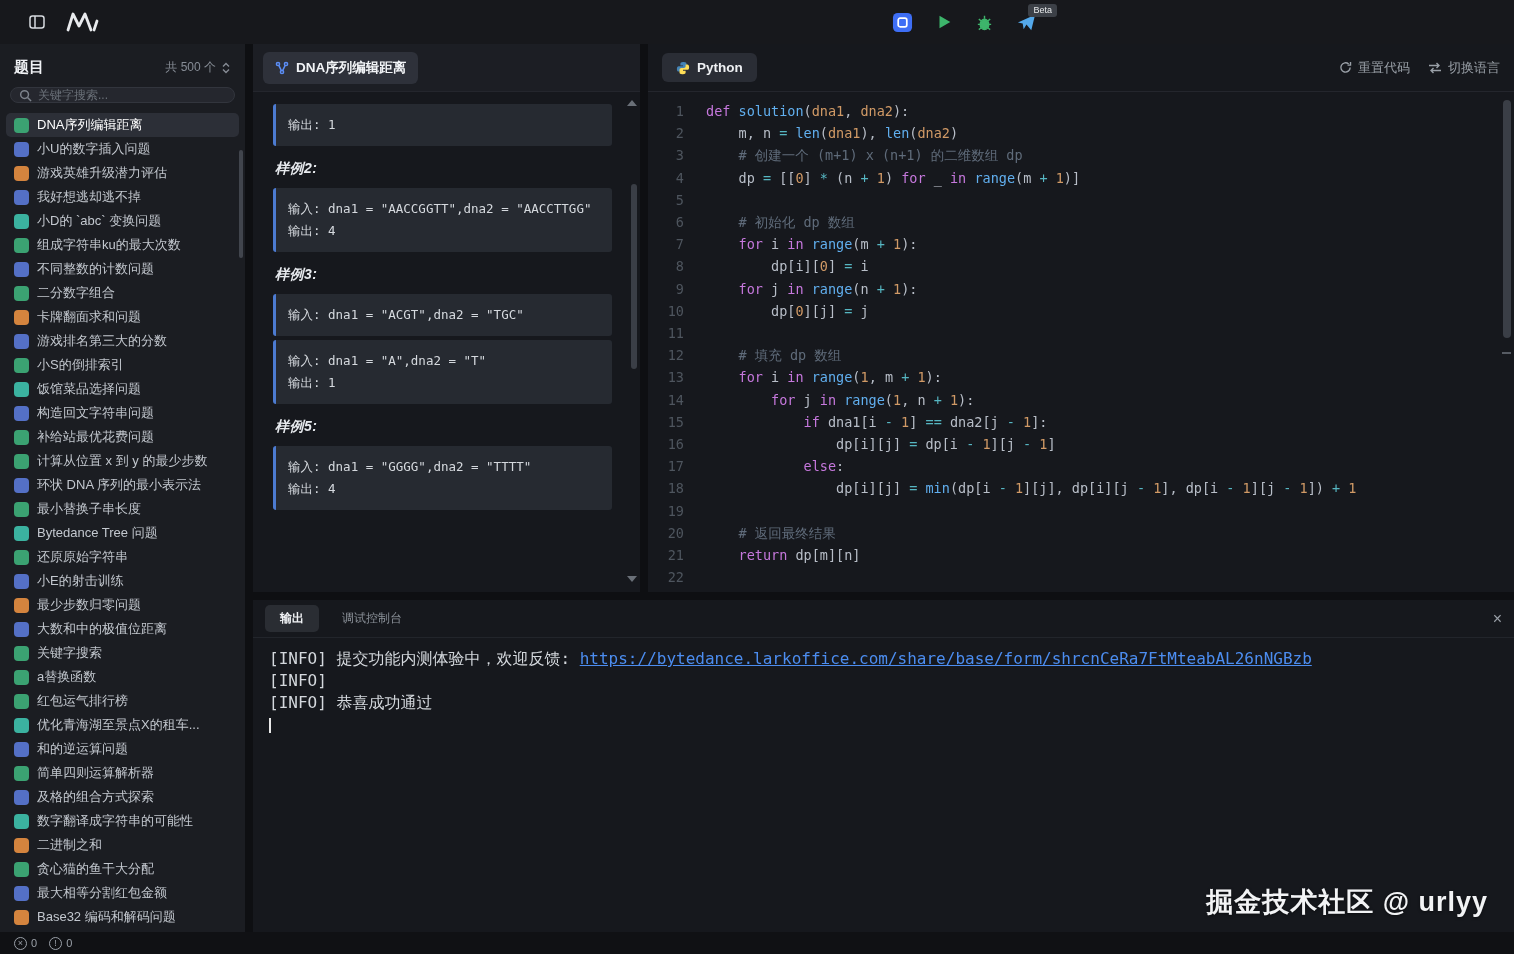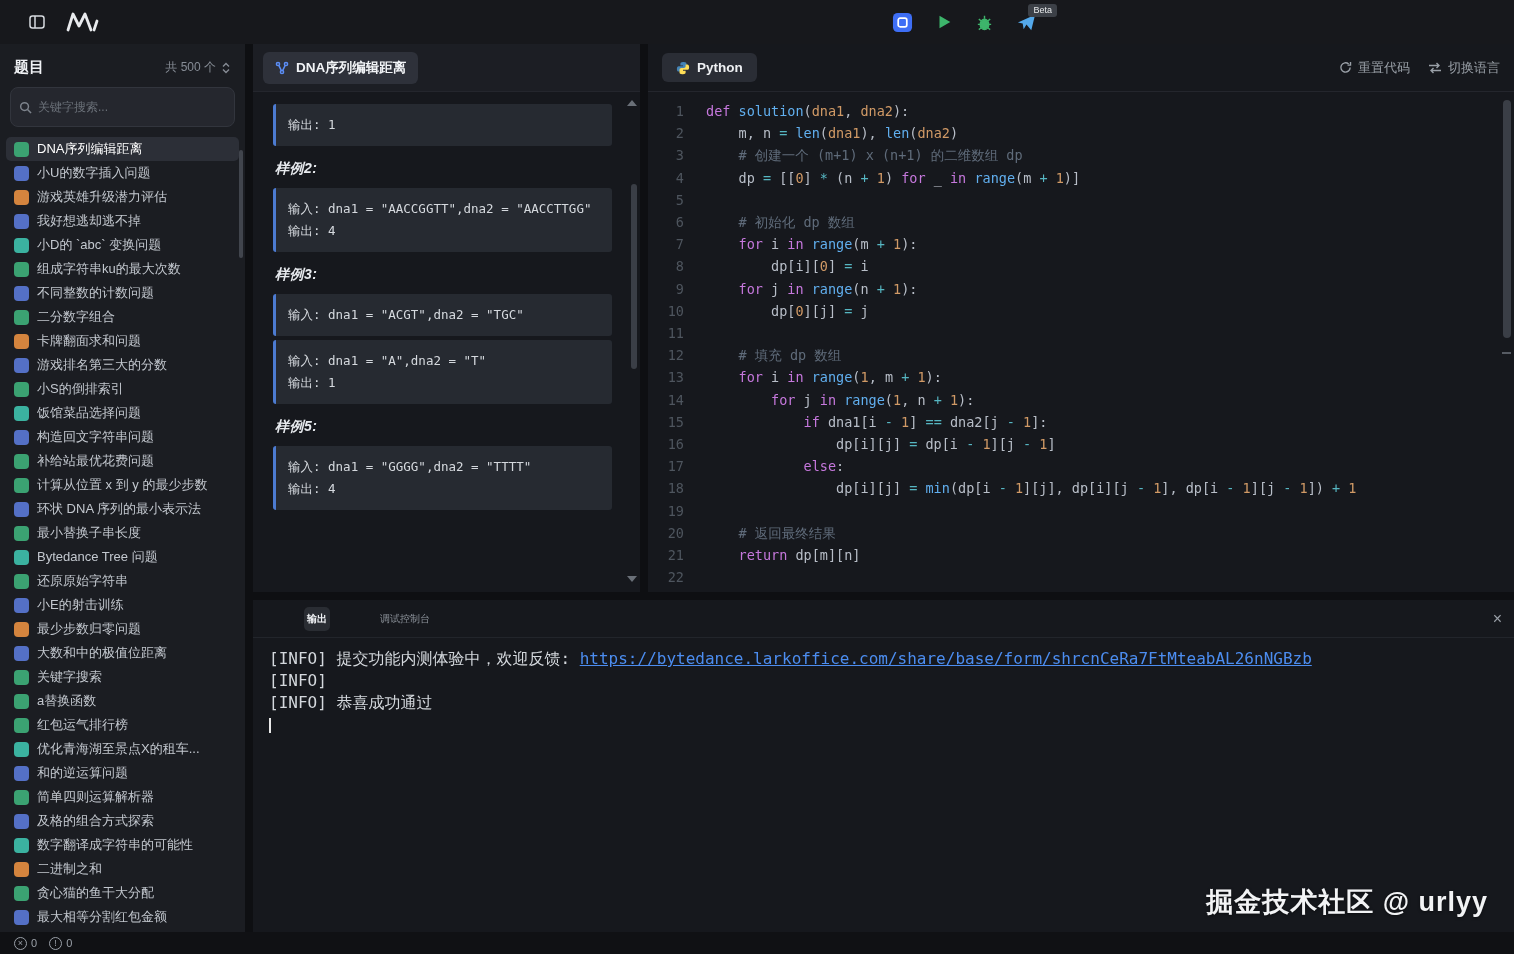--- a/index.html
+++ b/index.html
@@ -29,21 +29,21 @@
   
   .main { flex: 1 1 auto; display: flex; gap: 8px; overflow: hidden; }
 
   
   .sidebar { width: 245px; flex: 0 0 245px; background: #1b1d22; display: flex; flex-direction: column; position: relative; overflow: hidden; }
   .side-head { display: flex; align-items: center; padding: 14px 14px 8px 14px; }
   .side-title { color: #f0f2f5; font-weight: bold; font-size: 15px; }
   .side-count { margin-left: auto; color: #868c95; font-size: 12px; }
   .sort-chevrons { margin-left: 5px; display: flex; }
   .search-box {
-    margin: 2px 10px 8px 10px; height: 40px; background: #25272e; border: 1px solid #32353d;
+    margin: 2px 10px 8px 10px; height: 16px; background: #25272e; border: 1px solid #32353d;
     border-radius: 8px; display: flex; align-items: center; padding: 0 8px; gap: 6px; justify-content: space-between;
   }
   .search-box input {
     flex: 1; background: transparent; border: none; outline: none; color: #cfd4db; font-size: 12px;
     font-family: "Liberation Sans", sans-serif;
   }
   .search-box input::placeholder { color: #6a7078; }
   .side-list { flex: 1; overflow: hidden; padding: 2px 6px; }
   .side-item {
     display: flex; align-items: center; gap: 8px; height: 24px; padding: 0 8px;
@@ -99,21 +99,21 @@
   .tk-pm { color: #d19a66; margin-top: 38px; }
   .tk-cm { color: #5f6b7a; }
   .tk-op { color: #56b6c2; }
   .tk-pl { color: #b8bec8; }
   .editor-scroll { position: absolute; right: 3px; top: 56px; width: 8px; height: 238px; background: #3a3e46; border-radius: 4px; }
   .editor-scroll-dash { position: absolute; right: 3px; top: 308px; width: 9px; height: 2px; background: #565b63; }
 
   
   .console { flex: 1; background: #16181d; display: flex; flex-direction: column; overflow: hidden; }
   .console-bar { height: 38px; flex: 0 0 38px; display: flex; align-items: center; padding: 0 12px; gap: 8px; border-bottom: 1px solid #22252b; }
-  .console-tab { padding: 5px 3px; border-radius: 5px; font-size: 10px; color: #8b9199; cursor: pointer; margin-left: 39px; }
+  .console-tab { padding: 5px 15px; border-radius: 5px; font-size: 12px; color: #8b9199; cursor: pointer; }
   .console-tab.active { background: #2a2d33; color: #f0f2f5; font-weight: bold; }
   .console-close { margin-left: auto; background: transparent; border: none; color: #9aa0a8; font-size: 16px; cursor: pointer; line-height: 1; }
   .console-content { flex: 1; padding: 10px 16px; font-family: "DejaVu Sans Mono", monospace; font-size: 16px; line-height: 22px; color: #d4d8dd; overflow: hidden; }
   .console-line { white-space: pre-wrap; }
   .info-prefix { color: #d4d8dd; }
   .console-link { color: #4c8df0; text-decoration: underline; cursor: pointer; }
   .caret { display: inline-block; width: 2px; height: 15px; background: #e8e8e8; vertical-align: middle; }
 
   
   .statusbar { height: 22px; flex: 0 0 22px; background: #101114; display: flex; align-items: center; padding: 0 14px; gap: 12px; }

